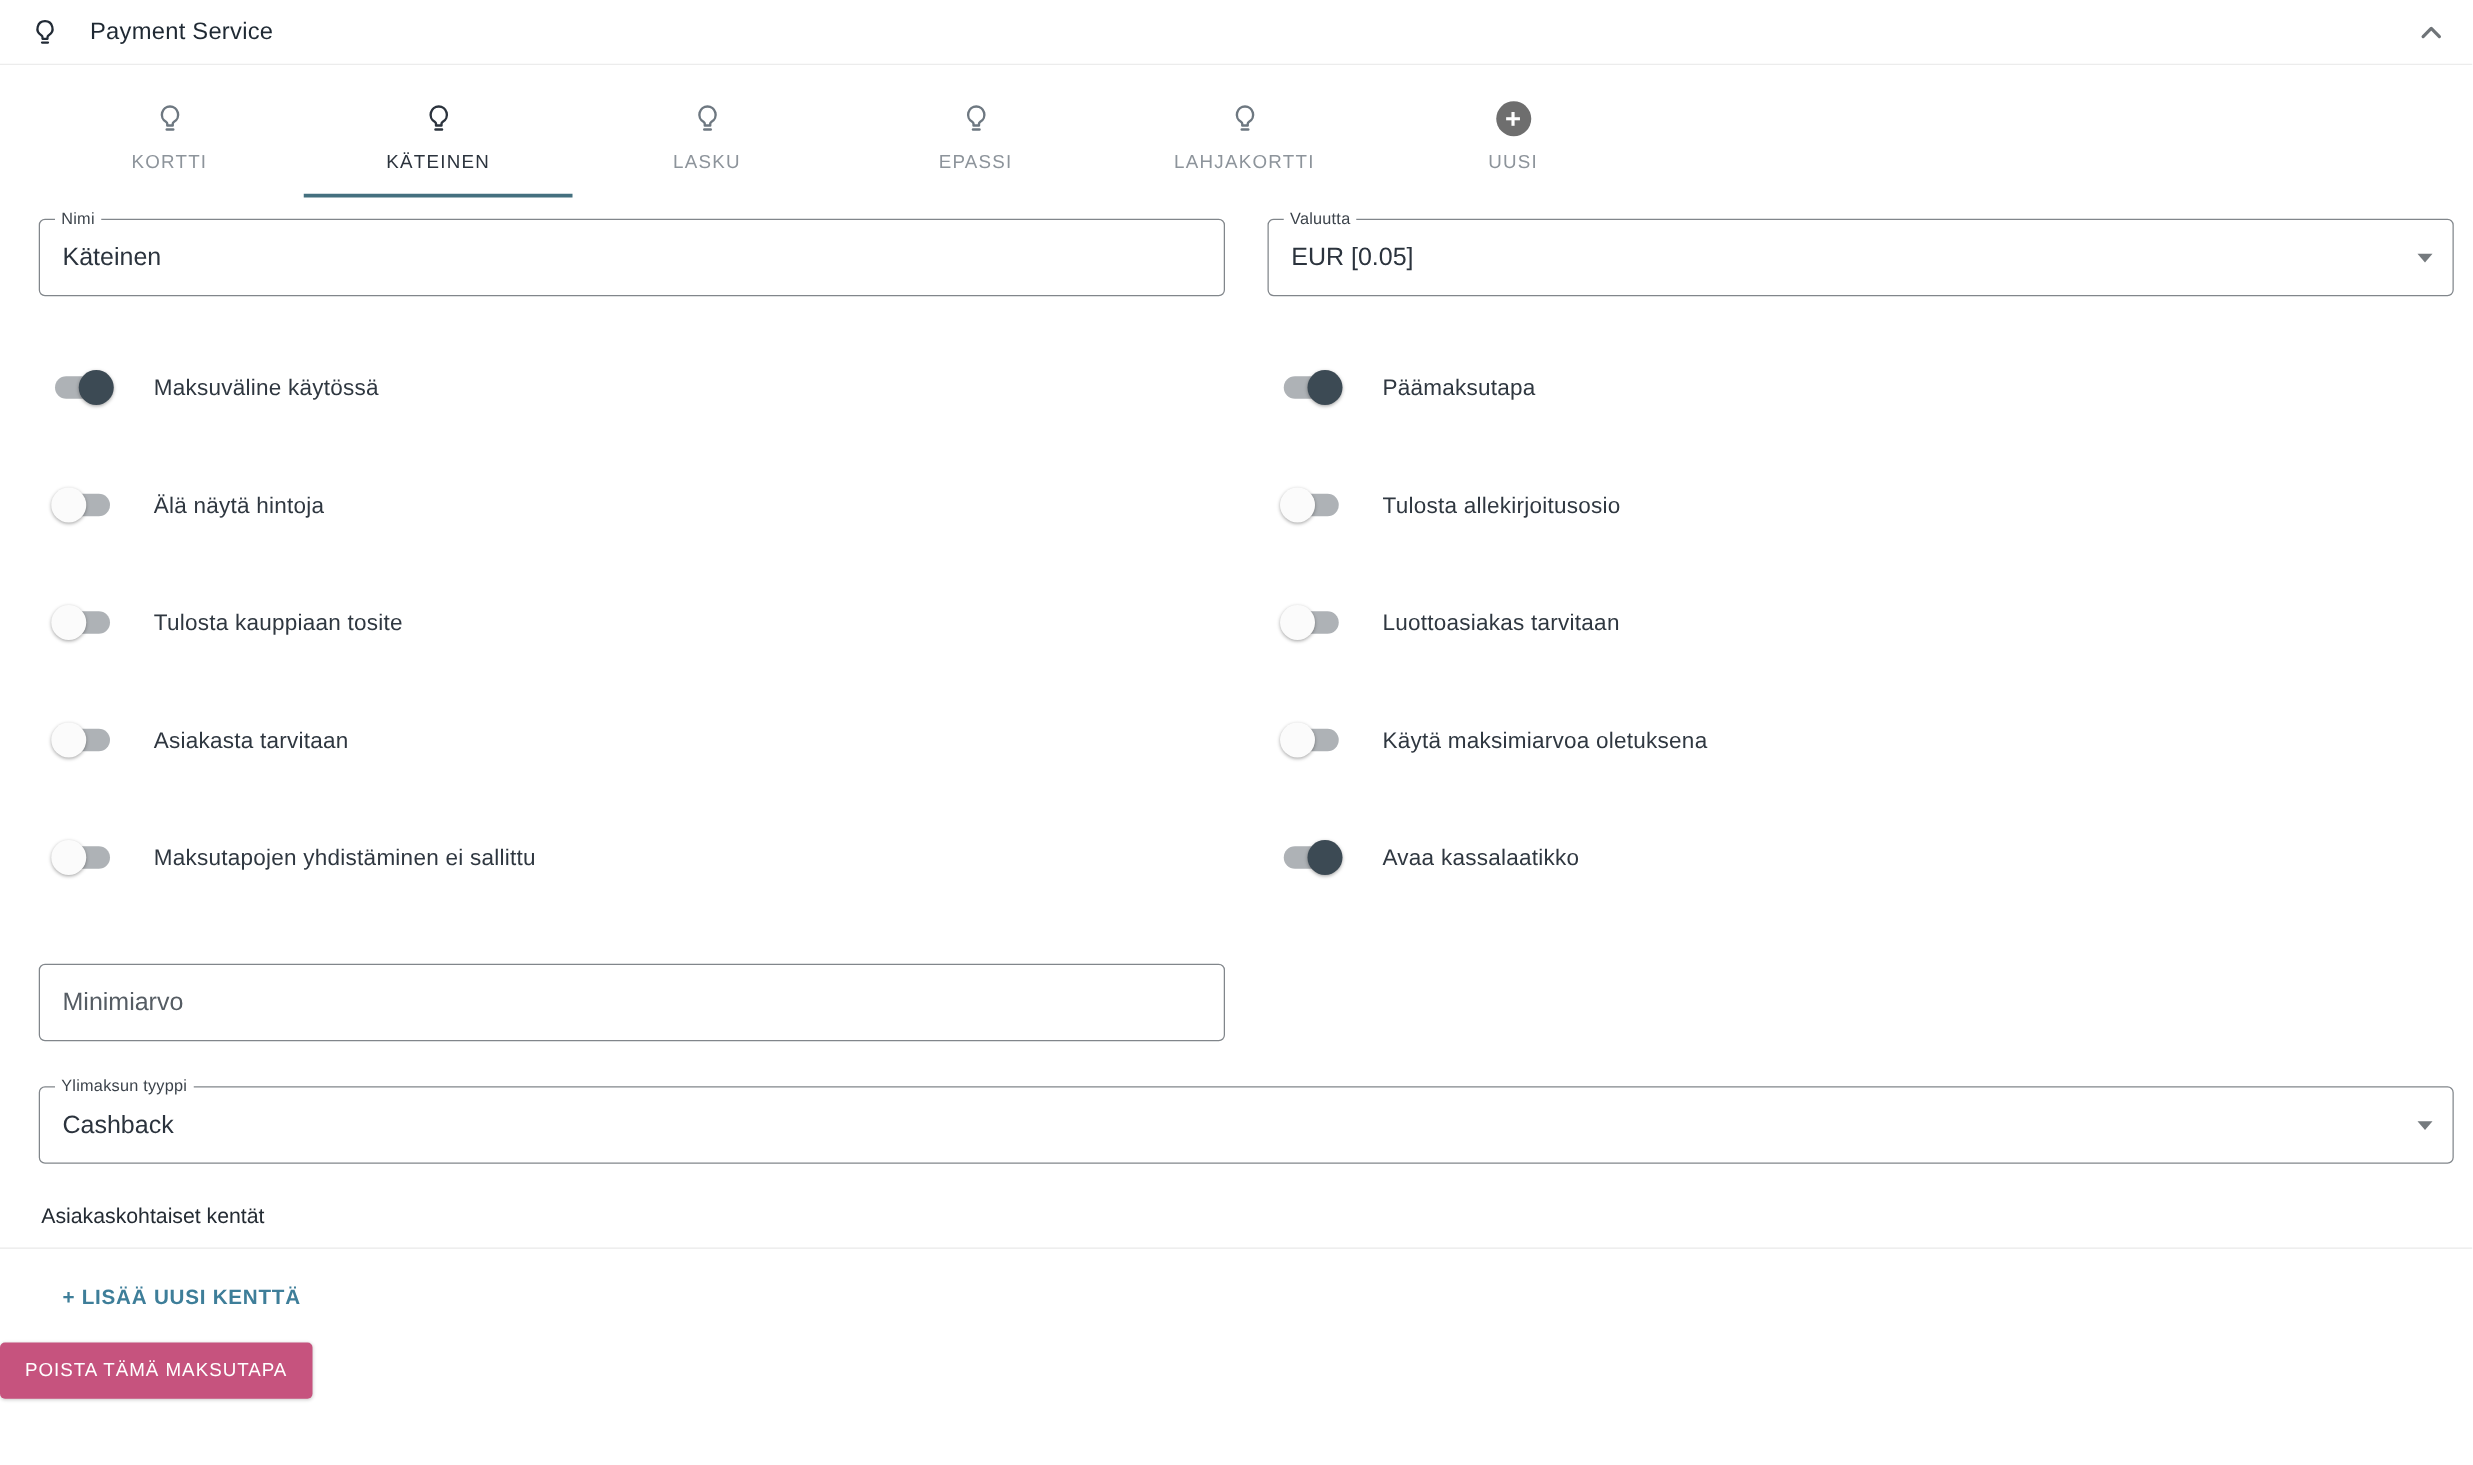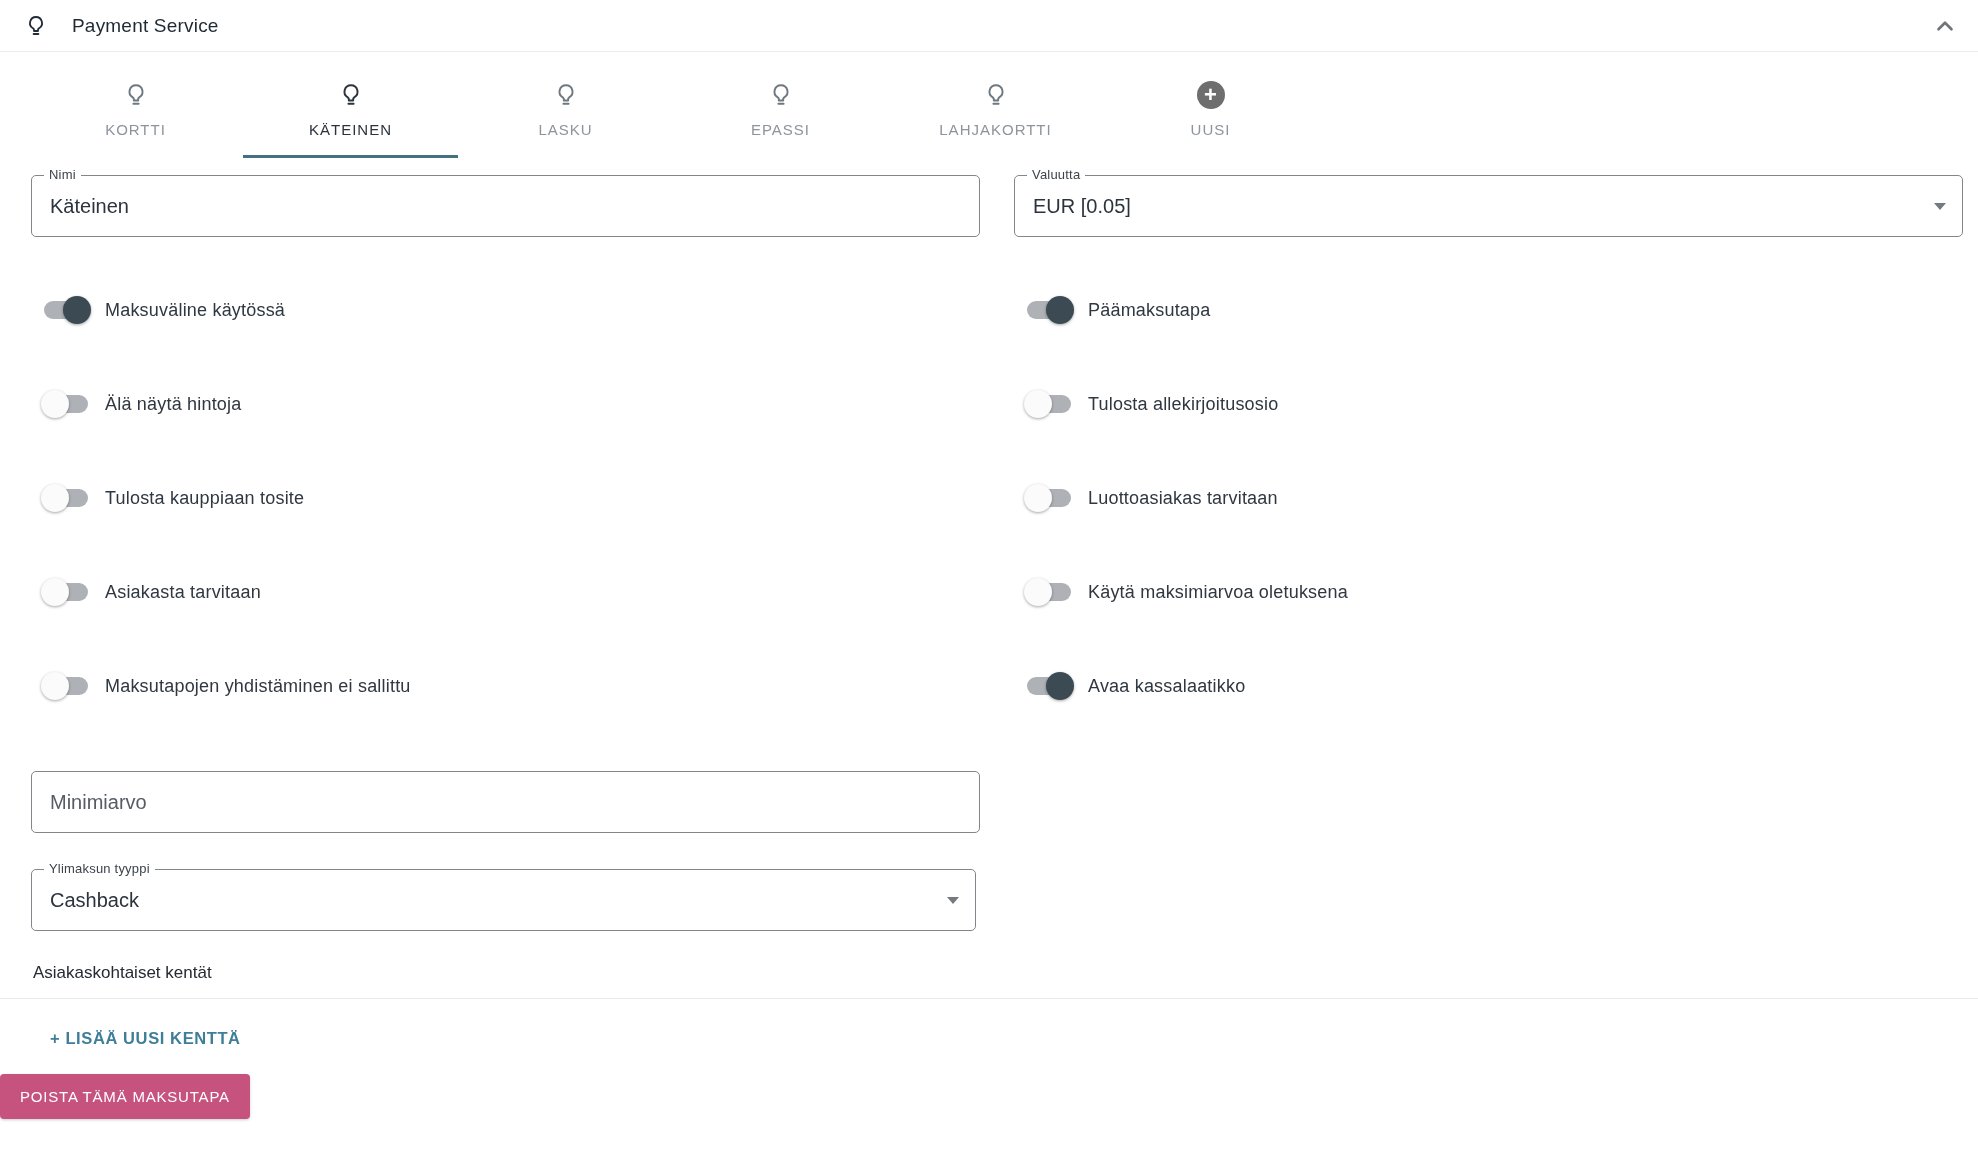--- a/index.html
+++ b/index.html
@@ -100,20 +100,21 @@
   .row-fields-1 { margin-top: 17px; }
 
   
   .toggles { margin-top: 58px; }
   .tgl-col { padding-left: 10px; }
   .tgl-row {
     display: flex; align-items: center;
     height: 30px;
     margin-bottom: 64px;
     cursor: pointer;
+    gap: 18px;
   }
   .tgl-row:last-child { margin-bottom: 0; }
   .switch { position: relative; width: 50px; height: 28px; flex: 0 0 50px; }
   .switch .track {
     position: absolute; left: 3px; top: 5px;
     width: 44px; height: 18px; border-radius: 9px;
     background: #aeb2b6;
   }
   .switch .thumb {
     position: absolute; left: 0; top: 0;
@@ -125,21 +126,21 @@
   .tgl-row.on .switch .thumb { left: 22px; background: #3c4a54; }
   .tgl-label { margin-left: 14px; font-size: 18px; color: #2f3740; letter-spacing: 0.2px; }
 
   
   .row-minmax { margin-top: 70px; }
 
   
   .row-ylimaksu {
     margin-top: 36px;
     padding-left: 31px; padding-right: 15px;
-    display: grid; grid-template-columns: 1fr 1fr; column-gap: 42px;
+    display: grid; grid-template-columns: 1fr; column-gap: 42px;
   }
 
   
   .section-heading {
     margin: 32px 0 0 33px;
     font-size: 17px; font-weight: 400; color: #242b33;
   }
   .divider { margin-top: 15px; border-top: 1px solid #e9e9e9; width: 100%; }
   .add-link {
     display: inline-block;

